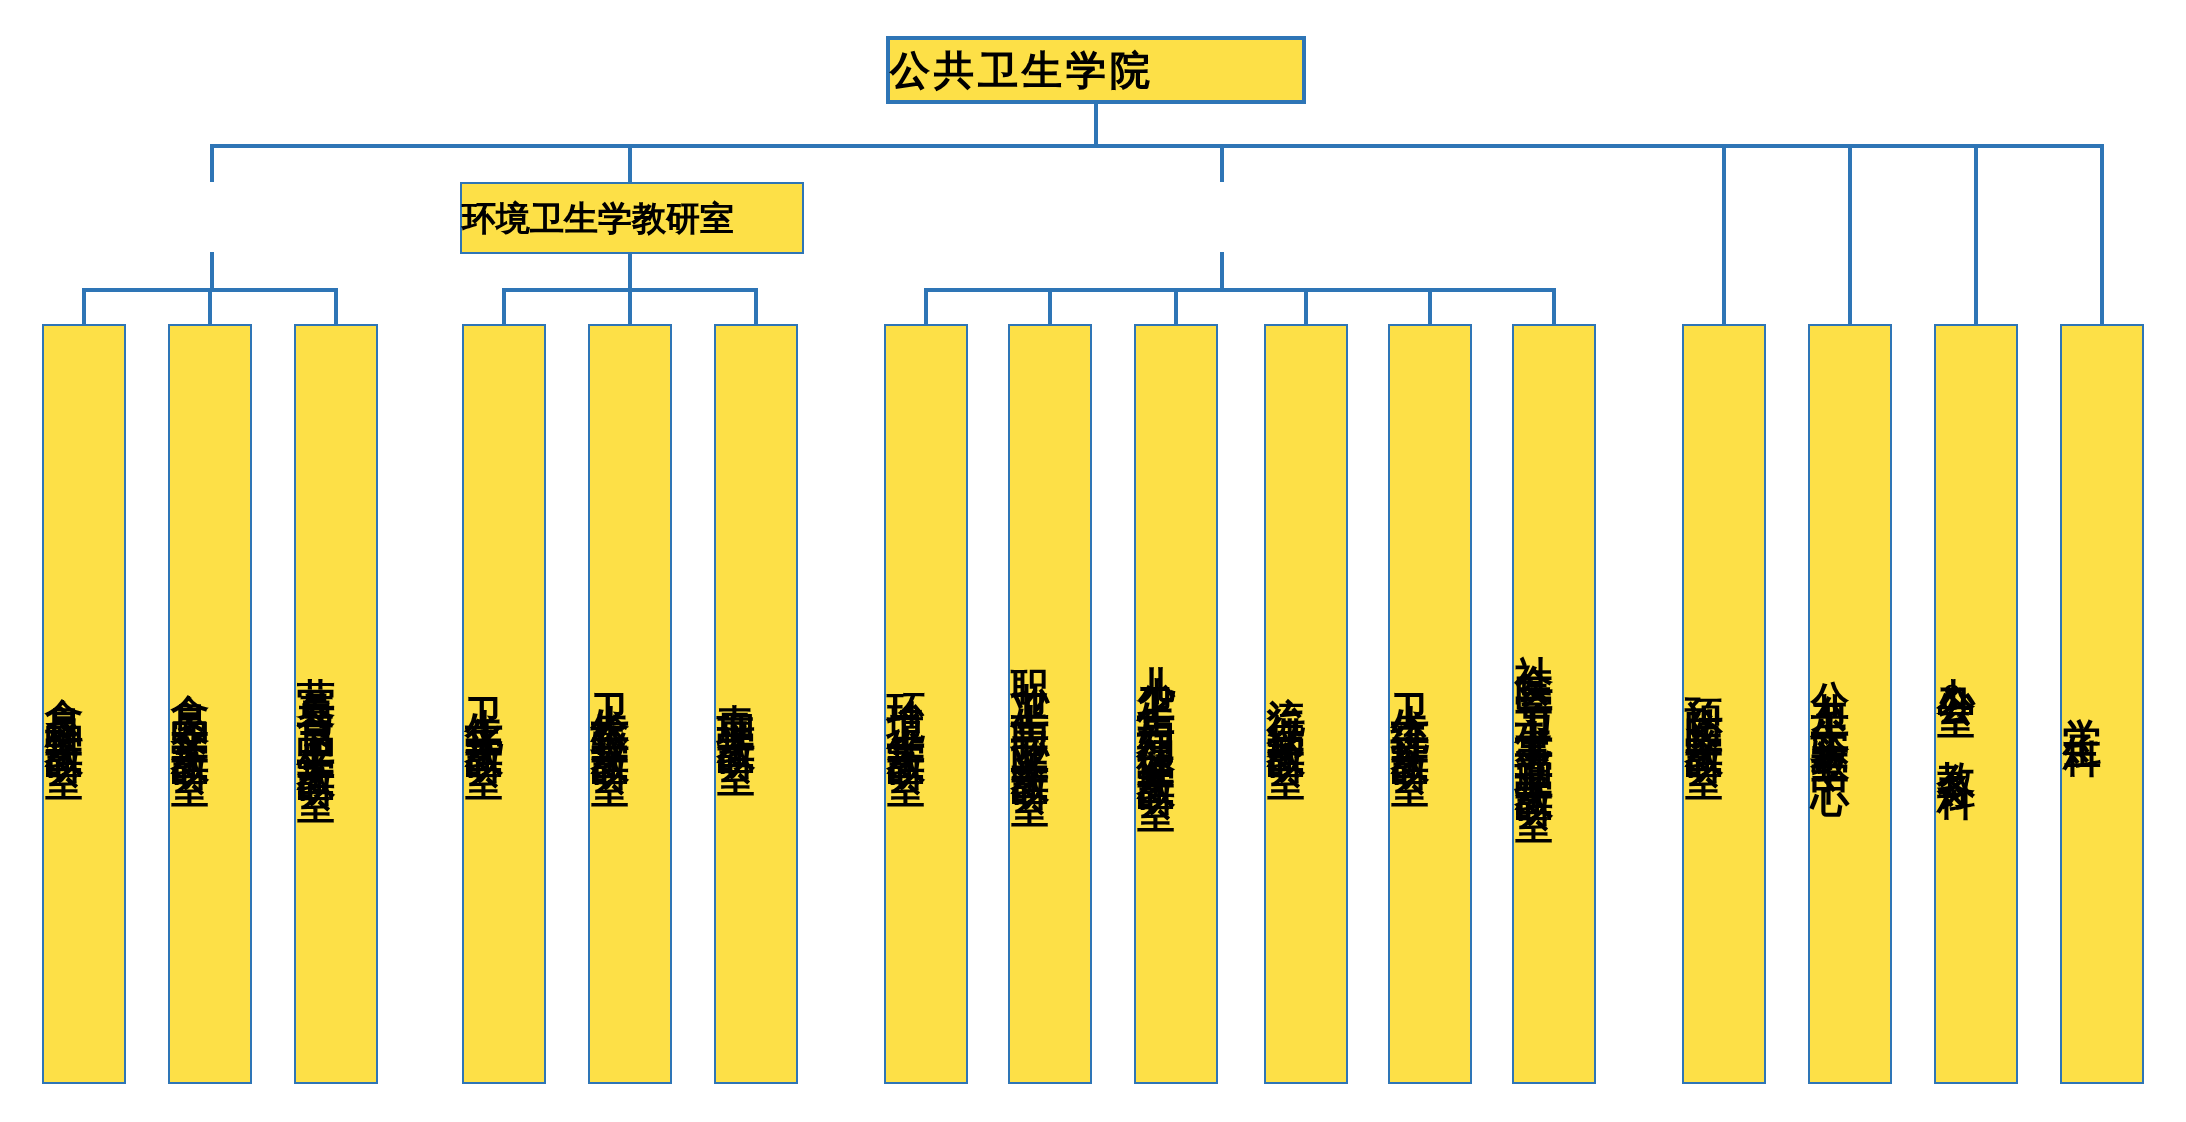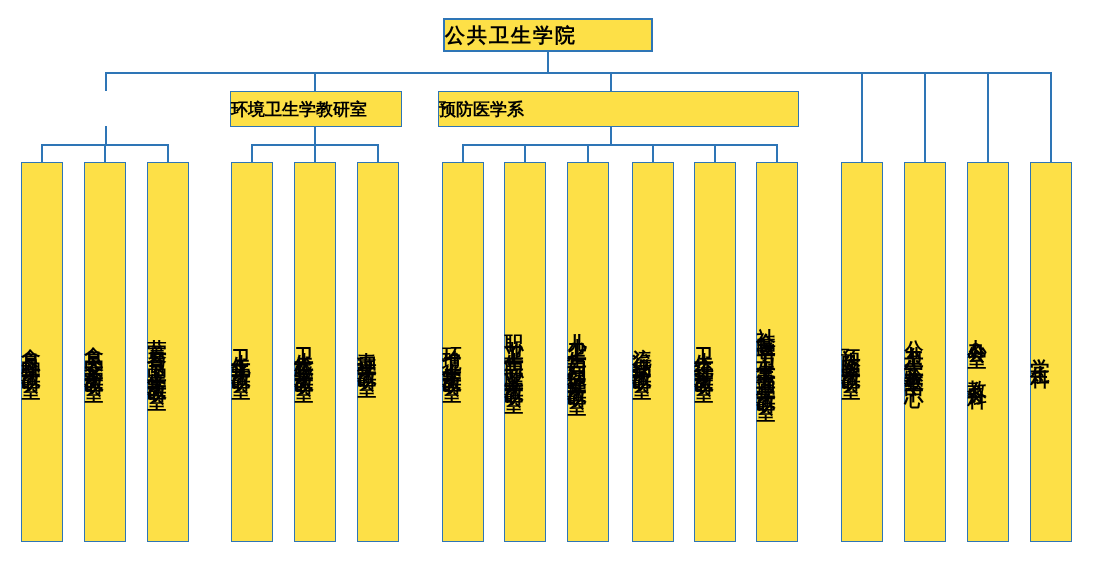--- a/index.html
+++ b/index.html
@@ -74,23 +74,20 @@
   <div class="ln v" style="left:714px;top:144px;height:18px"></div>
   <div class="ln v" style="left:776px;top:144px;height:18px"></div>
 
   <div class="box root">
     <span>公共卫生学院</span>
   </div>
 
   <div class="box dept" style="left:230px;width:172px">
     <span>环境卫生学教研室</span>
   </div>
-  <div class="box dept" style="left:438px;width:361px">
-    <span>预防医学系</span>
-  </div>
 
   <div class="box leaf" style="left:21px">
     <span>食品科学教研室</span>
   </div>
   <div class="box leaf" style="left:84px">
     <span>食品安全学教研室</span>
   </div>
   <div class="box leaf" style="left:147px">
     <span>营养与食品卫生学教研室</span>
   </div>

